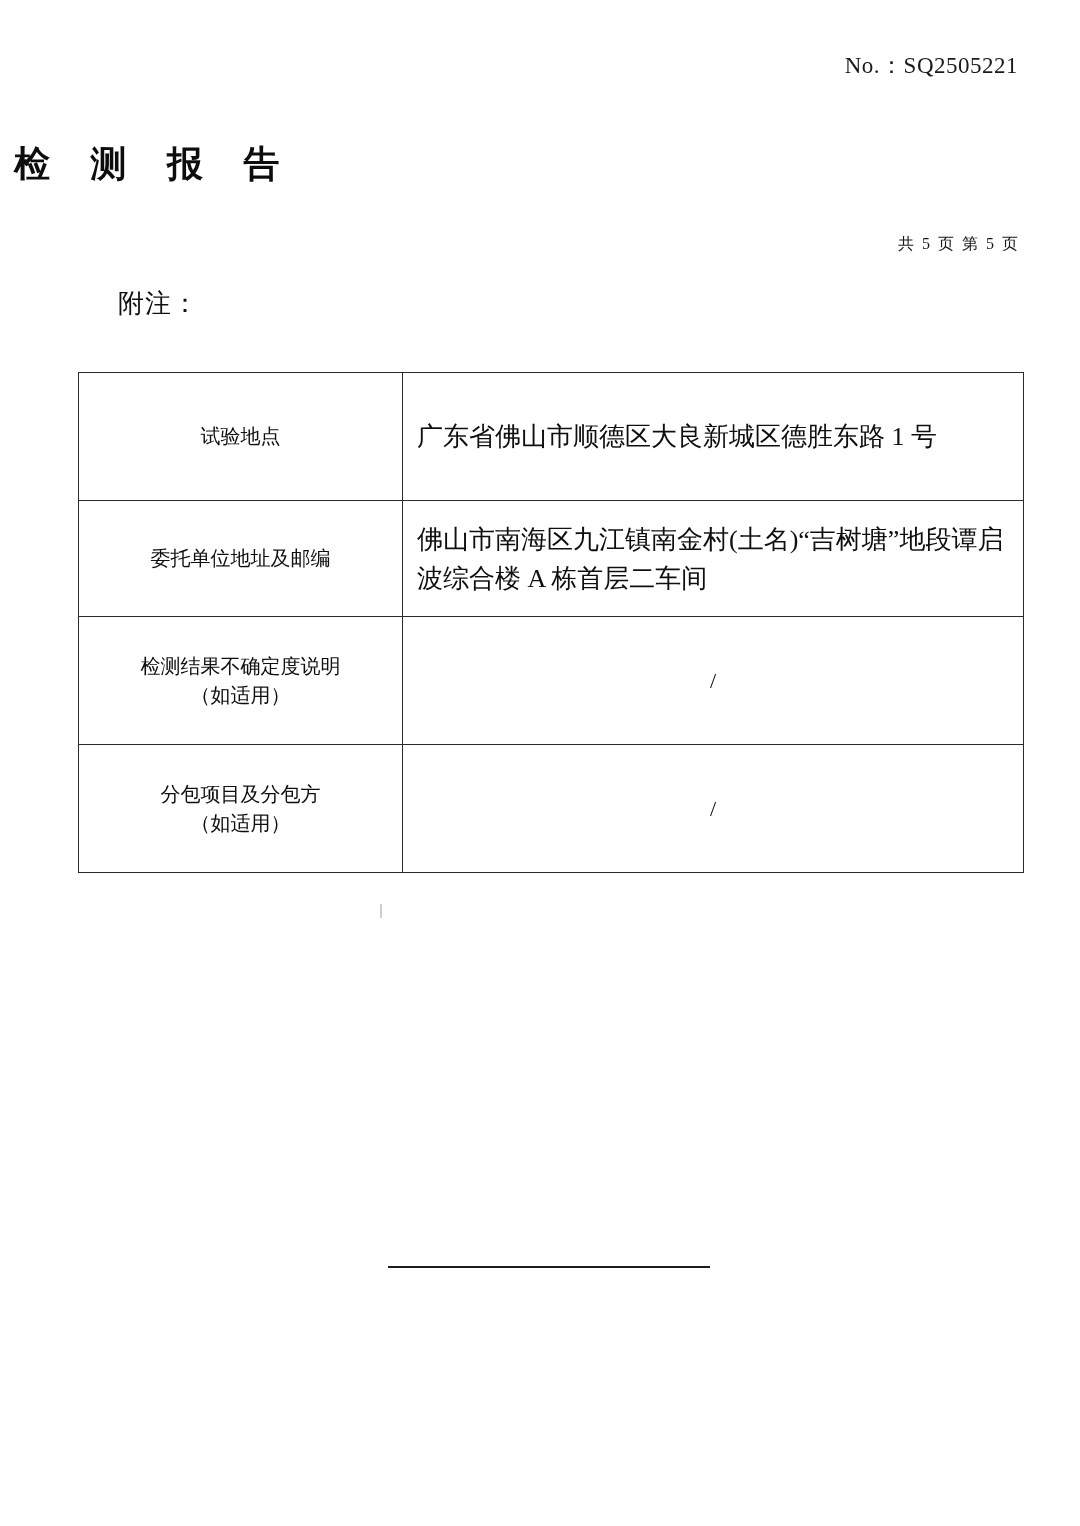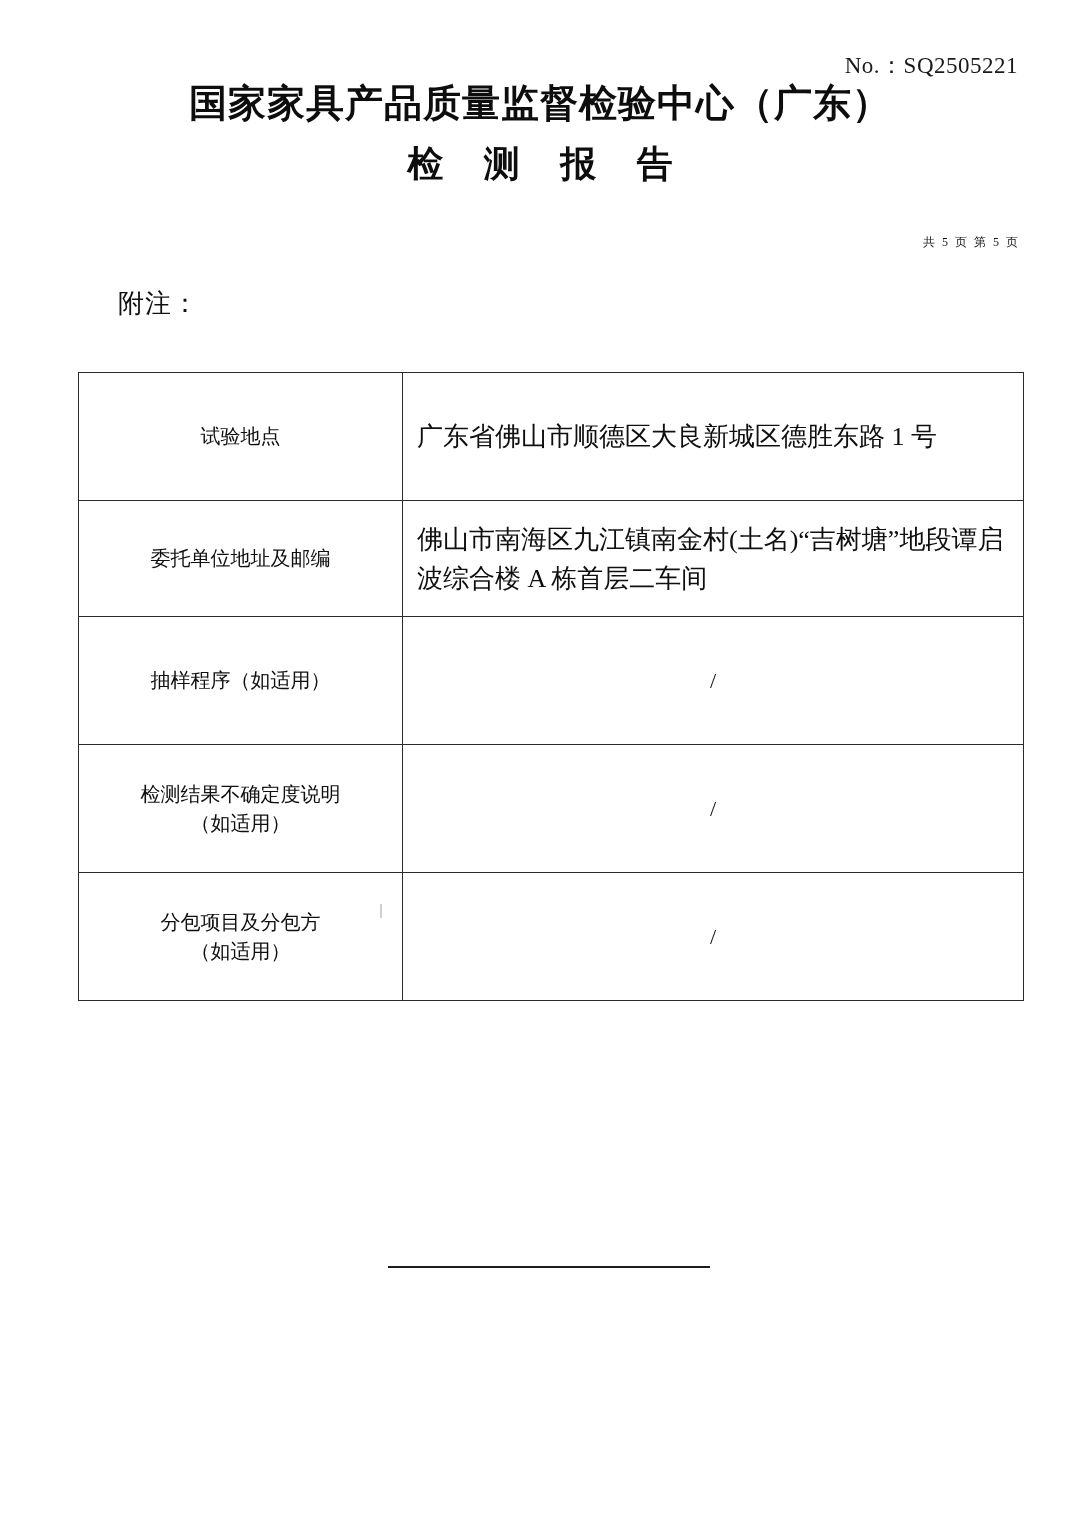--- a/index.html
+++ b/index.html
@@ -43,33 +43,32 @@
     font-weight: bold;
     letter-spacing: 1px;
     color: #0d0d0d;
     font-family: "DejaVu Serif", "Liberation Serif", serif;
   }
   .title-sub {
     position: absolute;
     top: 140px;
     left: 0;
     width: 1080px;
-    text-align: center;
     font-size: 36px;
     font-weight: bold;
     letter-spacing: 14px;
     text-indent: 14px;
     color: #0d0d0d;
     font-family: "DejaVu Serif", "Liberation Serif", serif;
   }
   .page-count {
     position: absolute;
     top: 234px;
     right: 60px;
-    font-size: 12px;
+    font-size: 16px;
     letter-spacing: 2px;
     color: #161616;
   }
   .note-label {
     position: absolute;
     top: 286px;
     left: 118px;
     font-size: 26px;
     letter-spacing: 1px;
     color: #111111;
@@ -135,21 +134,20 @@
     background: #cfcfcf;
   }
 </style>
 </head>
 <body>
 
 <div class="page">
 
   <div class="report-no">No.：SQ2505221</div>
 
-  <div class="title-main">国家家具产品质量监督检验中心（广东）</div>
   <div class="title-sub">检 测 报 告</div>
 
   <div class="page-count">共 5 页  第 5 页</div>
 
   <div class="note-label">附注：</div>
 
   <table class="info-table">
     <tbody>
       <tr class="row-h1">
         <td class="label">
@@ -158,28 +156,20 @@
         <td class="value">
           <span>广东省佛山市顺德区大良新城区德胜东路 1 号</span>
         </td>
       </tr>
       <tr class="row-h2">
         <td class="label">
           <span>委托单位地址及邮编</span>
         </td>
         <td class="value">
           <span>佛山市南海区九江镇南金村(土名)“吉树塘”地段谭启波综合楼 A 栋首层二车间</span>
-        </td>
-      </tr>
-      <tr class="row-h3">
-        <td class="label">
-          <span>抽样程序（如适用）</span>
-        </td>
-        <td class="value center">
-          <span>/</span>
         </td>
       </tr>
       <tr class="row-h5">
         <td class="label">
           <span>检测结果不确定度说明</span>
           <span class="label-line2">（如适用）</span>
         </td>
         <td class="value center">
           <span>/</span>
         </td>

